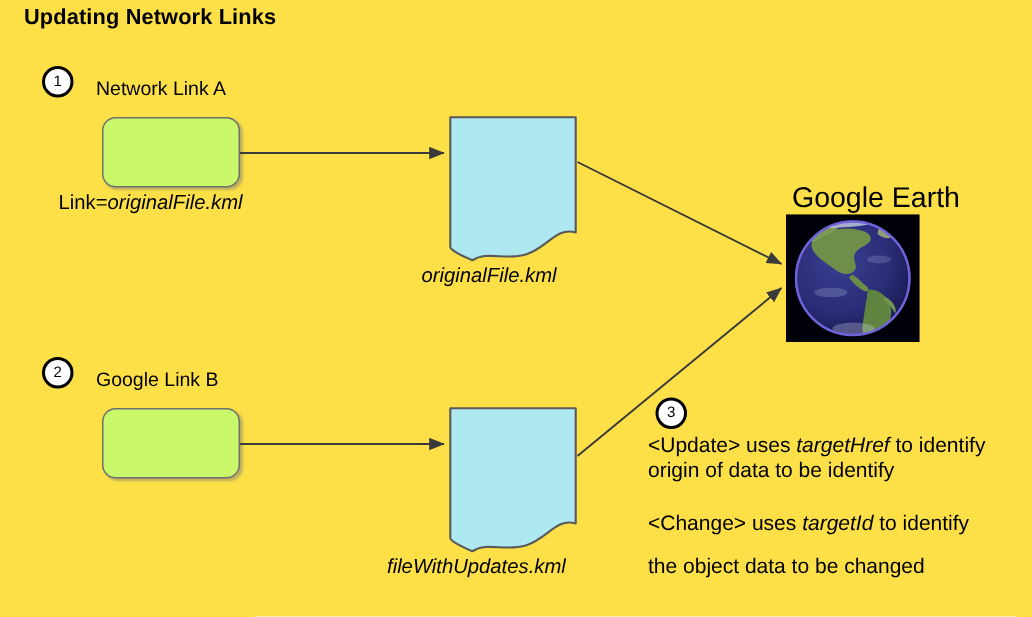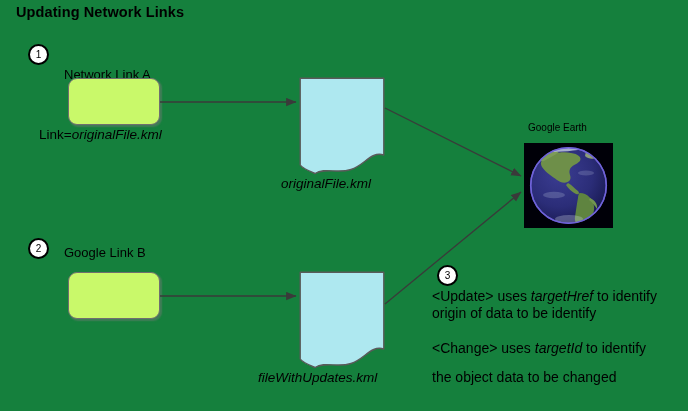--- a/index.html
+++ b/index.html
@@ -4,21 +4,21 @@
 <style>
   html, body {
     margin: 0;
     padding: 0;
     background: #ffffff;
   }
   #canvas {
     position: relative;
     width: 688px;
     height: 411px;
-    background: #15803d;
+    background: #fde047;
     overflow: hidden;
     font-family: "Liberation Sans", sans-serif;
     color: #000000;
   }
   .abs { position: absolute; }
 
   
   #diagram-title {
     left: 16px;
     top: 4px;
@@ -68,21 +68,21 @@
   
   .doc-shape { width: 86px; height: 98px; }
   .doc-caption {
     font-size: 13.5px;
     font-style: italic;
     white-space: nowrap;
   }
 
   
   #google-earth-label {
-    font-size: 10px;
+    font-size: 19px;
     white-space: nowrap;
   }
   #google-earth-image {
     left: 524px;
     top: 143px;
     width: 89px;
     height: 85px;
     background: #000008;
     overflow: hidden;
   }
@@ -106,21 +106,21 @@
 <body>
 
 <div id="canvas">
 
   <div class="abs" id="diagram-title">Updating Network Links</div>
 
   <div class="abs step-circle" style="left:28px; top:44px;">
     <span>1</span>
   </div>
 
-  <div class="abs node-title" style="left:64px; top:51px;margin-top:16px;">Network Link A</div>
+  <div class="abs node-title" style="left:64px; top:51px;">Network Link A</div>
 
   <div class="abs green-box" style="left:68px; top:78px;"></div>
 
   <div class="abs link-label" style="left:39px; top:127px;">
     <span>Link=</span><i>originalFile.kml</i>
   </div>
 
   <div class="abs doc-shape" style="left:299px; top:77px;">
     <svg viewBox="0 0 86 98" width="86" height="98" xmlns="http://www.w3.org/2000/svg">
       <path d="M1.2,1.2 L84.8,1.2 L84.8,78 C72,74 66,88 52,92.5 C38,97 26,90 16,96.5 C10,94 3,91 1.2,88 Z" fill="#aee8f0" stroke="#5a5a5a" stroke-width="1.4" stroke-linejoin="round"></path>

